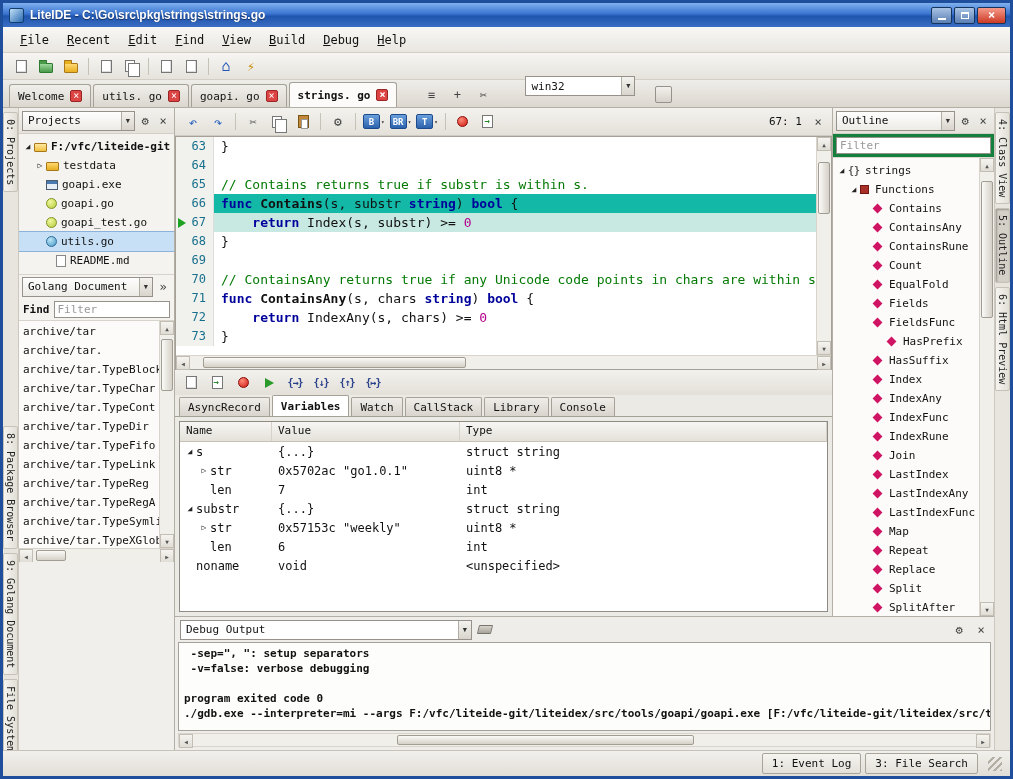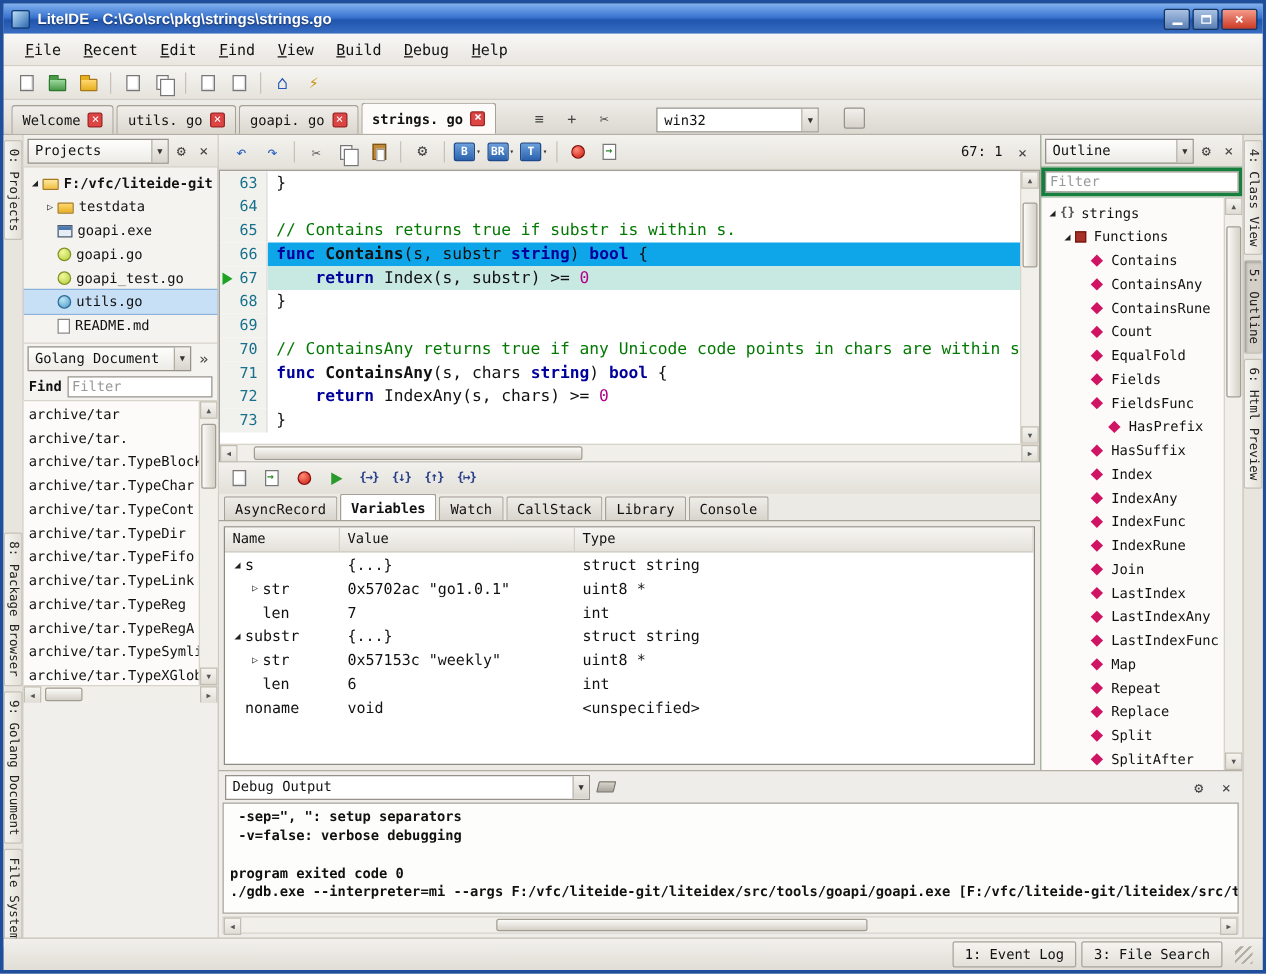--- a/index.html
+++ b/index.html
@@ -39,21 +39,21 @@
   .tab{display:flex;align-items:center;gap:6px;height:23px;padding:0 8px;font-size:11px;white-space:nowrap;
     background:linear-gradient(#f1efeb,#dbd7cf);border:1px solid #a6a197;border-bottom:none;border-radius:3px 3px 0 0}
   .tab.active{background:#fcfbf9;font-weight:bold;height:25px}
   .tab-close{width:12px;height:12px;background:#d44;border:1px solid #992525;border-radius:2px;color:#fff;
     font-size:10px;line-height:10px;text-align:center;flex:none}
   .tabrow-icons{display:flex;align-items:center;height:24px;margin-left:8px;gap:2px}
   .combo{display:flex;align-items:center;height:20px;border:1px solid #96918a;background:linear-gradient(#fefefd,#ecebe6);
     padding-left:5px;font-size:11px;white-space:nowrap;overflow:hidden}
   .combo .arrow,.combo-btn{margin-left:auto;font-size:7px;color:#333;padding:0 4px;align-self:stretch;display:flex;align-items:center;
     background:linear-gradient(#f4f2ee,#d9d5cd);border-left:1px solid #b1ada3}
-  .target-combo{width:130px;margin-left:16px;margin-bottom:1px;background:#fff}
+  .target-combo{width:110px;margin-left:16px;margin-bottom:11px;background:#fff}
   .tool-sq{width:17px;height:17px;margin:0 0 4px 6px;border:1px solid #96918a;border-radius:2px;background:linear-gradient(#f2f0ec,#d7d3cb)}
 
   
   .content{flex:1;display:flex;min-height:0;background:#e6e3dc}
   .strip{width:16px;flex:none;display:flex;flex-direction:column;align-items:center;background:#e8e5df;padding-top:2px}
   .strip.left{border-right:1px solid #ccc8bf}
   .strip.right{border-left:1px solid #ccc8bf}
   .strip-btn{writing-mode:vertical-rl;font-size:10px;color:#222;padding:6px 1px;margin-top:4px;border:1px solid #c6c2b8;border-radius:2px;
     background:linear-gradient(90deg,#f6f4f0,#e2dfd7);white-space:nowrap}
   .strip-btn.pressed{background:#d4d0c8;box-shadow:inset 1px 1px 2px rgba(0,0,0,.28)}
@@ -106,21 +106,21 @@
   .badge{min-width:17px;height:15px;padding:0 2px;border-radius:2px;border:1px solid #1c4a8c;color:#fff;font-size:9px;font-weight:bold;
     display:flex;align-items:center;justify-content:center;background:linear-gradient(#6aa0dc,#2c62ac)}
   .dropmark{font-size:6px;color:#333;margin-left:1px}
 
   .editor-wrap{height:234px;flex:none;display:flex;flex-direction:column;border:1px solid #a5a198;background:#fff;min-width:0}
   .editor-main{flex:1;display:flex;min-height:0}
   .ed-lines{flex:1;overflow:hidden;background:#fff}
   .ed-row{display:flex;height:19px;line-height:19px;font-size:13px}
   .gutter{width:38px;flex:none;background:#f1f1ee;border-right:1px solid #ddd;color:#17708c;text-align:right;padding-right:7px;position:relative;font-size:12px}
   .code{flex:1;white-space:pre;padding-left:7px;overflow:hidden;color:#111}
-  .ed-row.soft .code{background:#0ea5e9}
+  .ed-row.soft .code{background:#14b8a6}
   .ed-row.cur .code{background:#c8e9e1}
   .cur-arrow{position:absolute;left:2px;top:5px;width:0;height:0;border-left:8px solid #1da321;border-top:5px solid transparent;border-bottom:5px solid transparent}
   .s-p{color:#111}.s-kw{color:#00009b;font-weight:bold}.s-com{color:#047a04}.s-num{color:#b4008c}.s-fn{color:#111;font-weight:bold}
 
   .dbg-toolbar{height:25px;flex:none;display:flex;align-items:center;gap:2px;padding:0 4px;
     background:linear-gradient(#f3f1ed,#e3e0d9)}
   .dbg-tabs{height:22px;flex:none;display:flex;align-items:flex-end;gap:2px;padding:0 4px;border-bottom:1px solid #a6a197}
   .dtab{height:19px;padding:0 8px;display:flex;align-items:center;font-size:11px;white-space:nowrap;
     background:linear-gradient(#efede9,#d9d5cd);border:1px solid #a6a197;border-bottom:none;border-radius:2px 2px 0 0}
   .dtab.active{background:#fff;height:21px;font-weight:bold}
@@ -333,21 +333,21 @@
           <div class="trow" style="padding-left:15px">
             <span class="exp"></span>
             <span class="ticon ic-gofile"></span>
             <span class="tlabel">goapi_test.go</span>
           </div>
           <div class="trow selected" style="padding-left:15px">
             <span class="exp"></span>
             <span class="ticon ic-gofile-active"></span>
             <span class="tlabel">utils.go</span>
           </div>
-          <div class="trow" style="padding-left:15px">
+          <div class="trow" style="padding-left:25px">
             <span class="exp"></span>
             <span class="ticon ic-textfile"></span>
             <span class="tlabel">README.md</span>
           </div>
         </div>
       <div class="doccombo-row">
         <span class="combo">
           <span>Golang Document</span>
           <span class="arrow">▼</span>
         </span>

